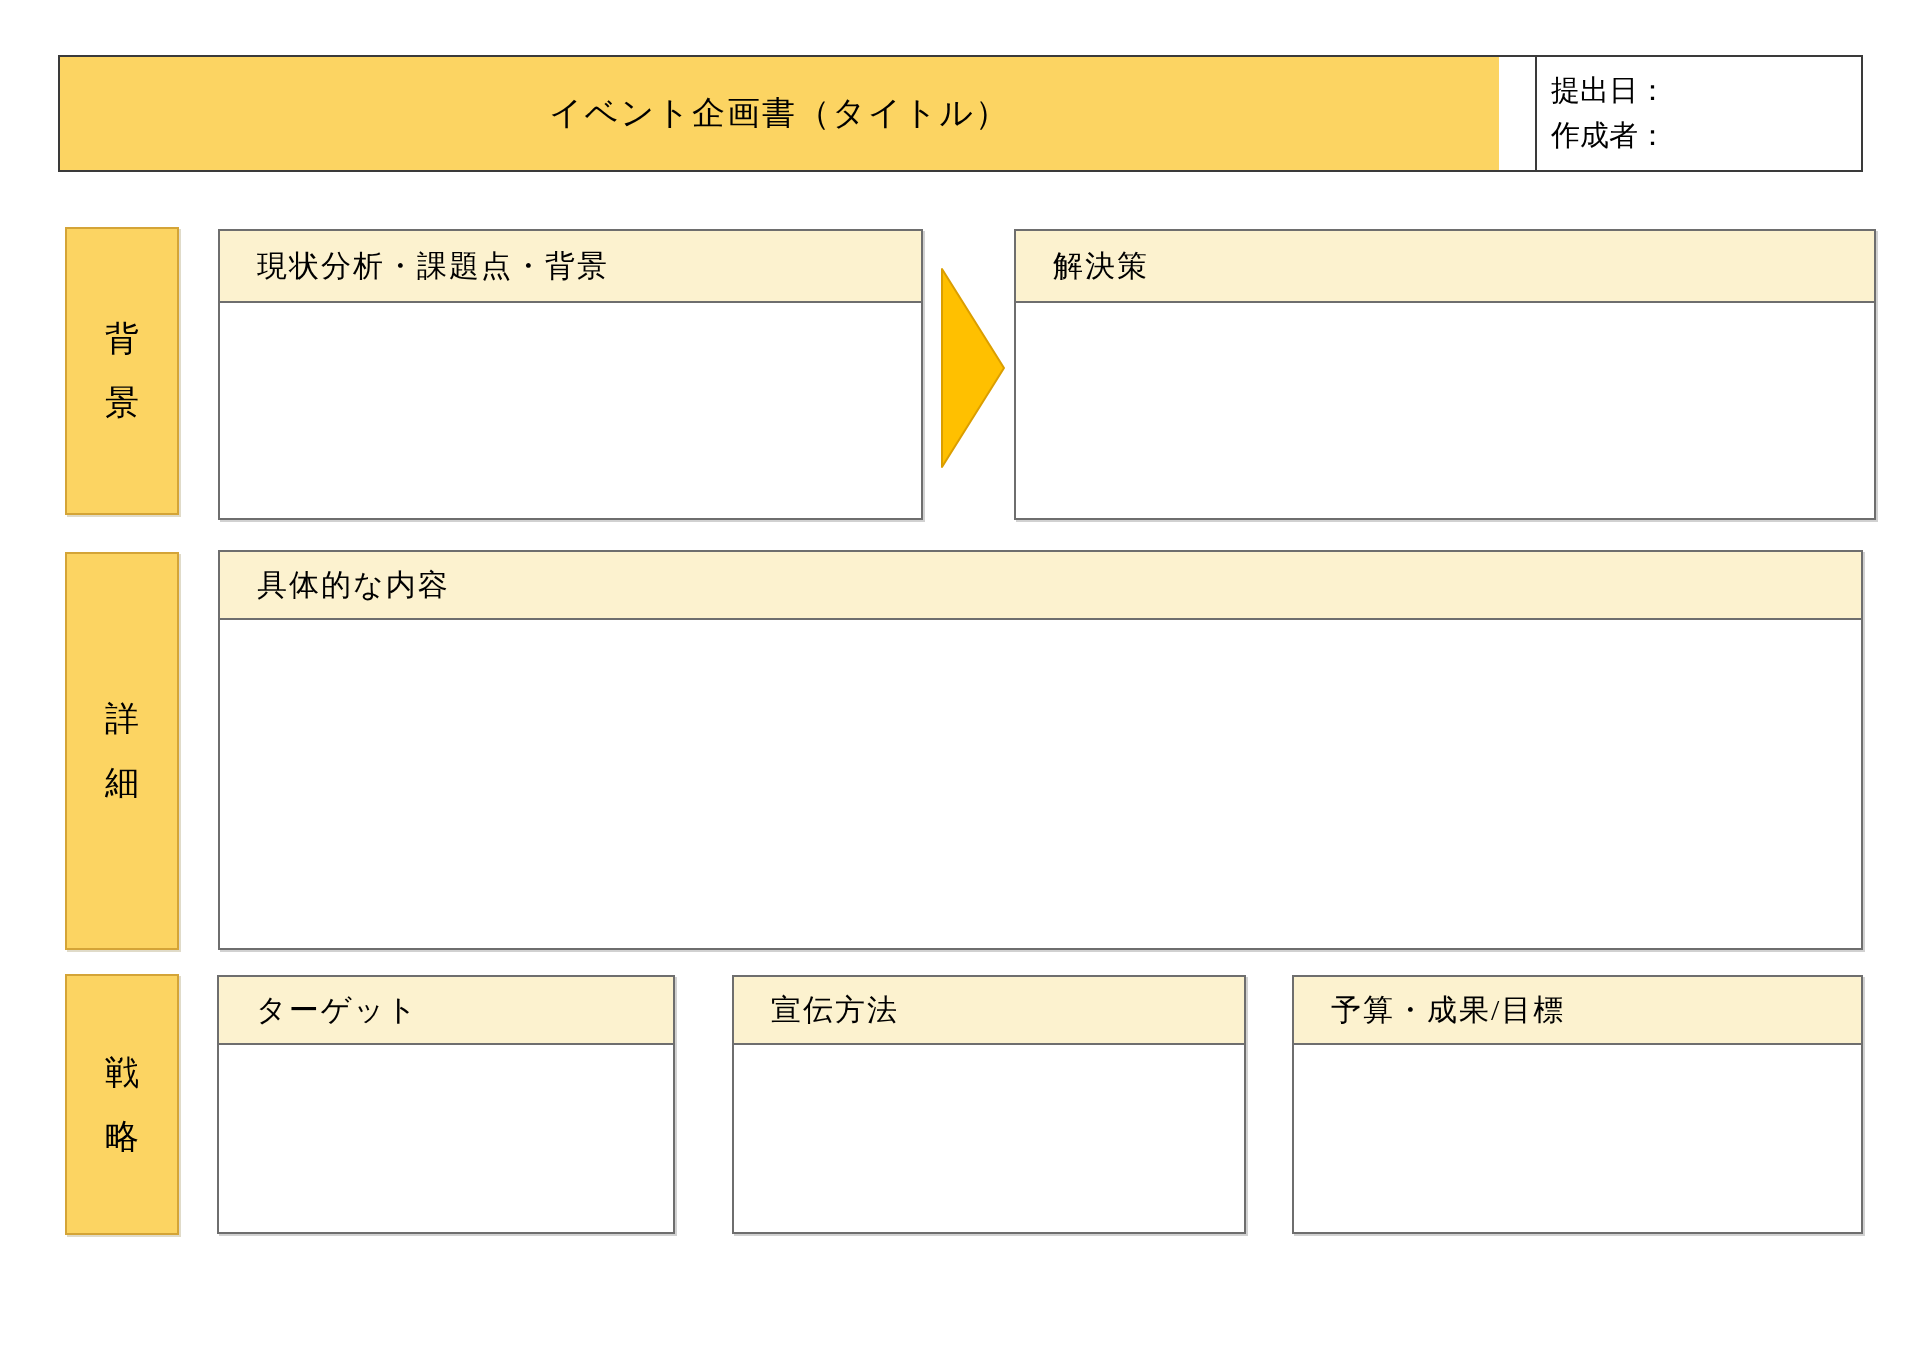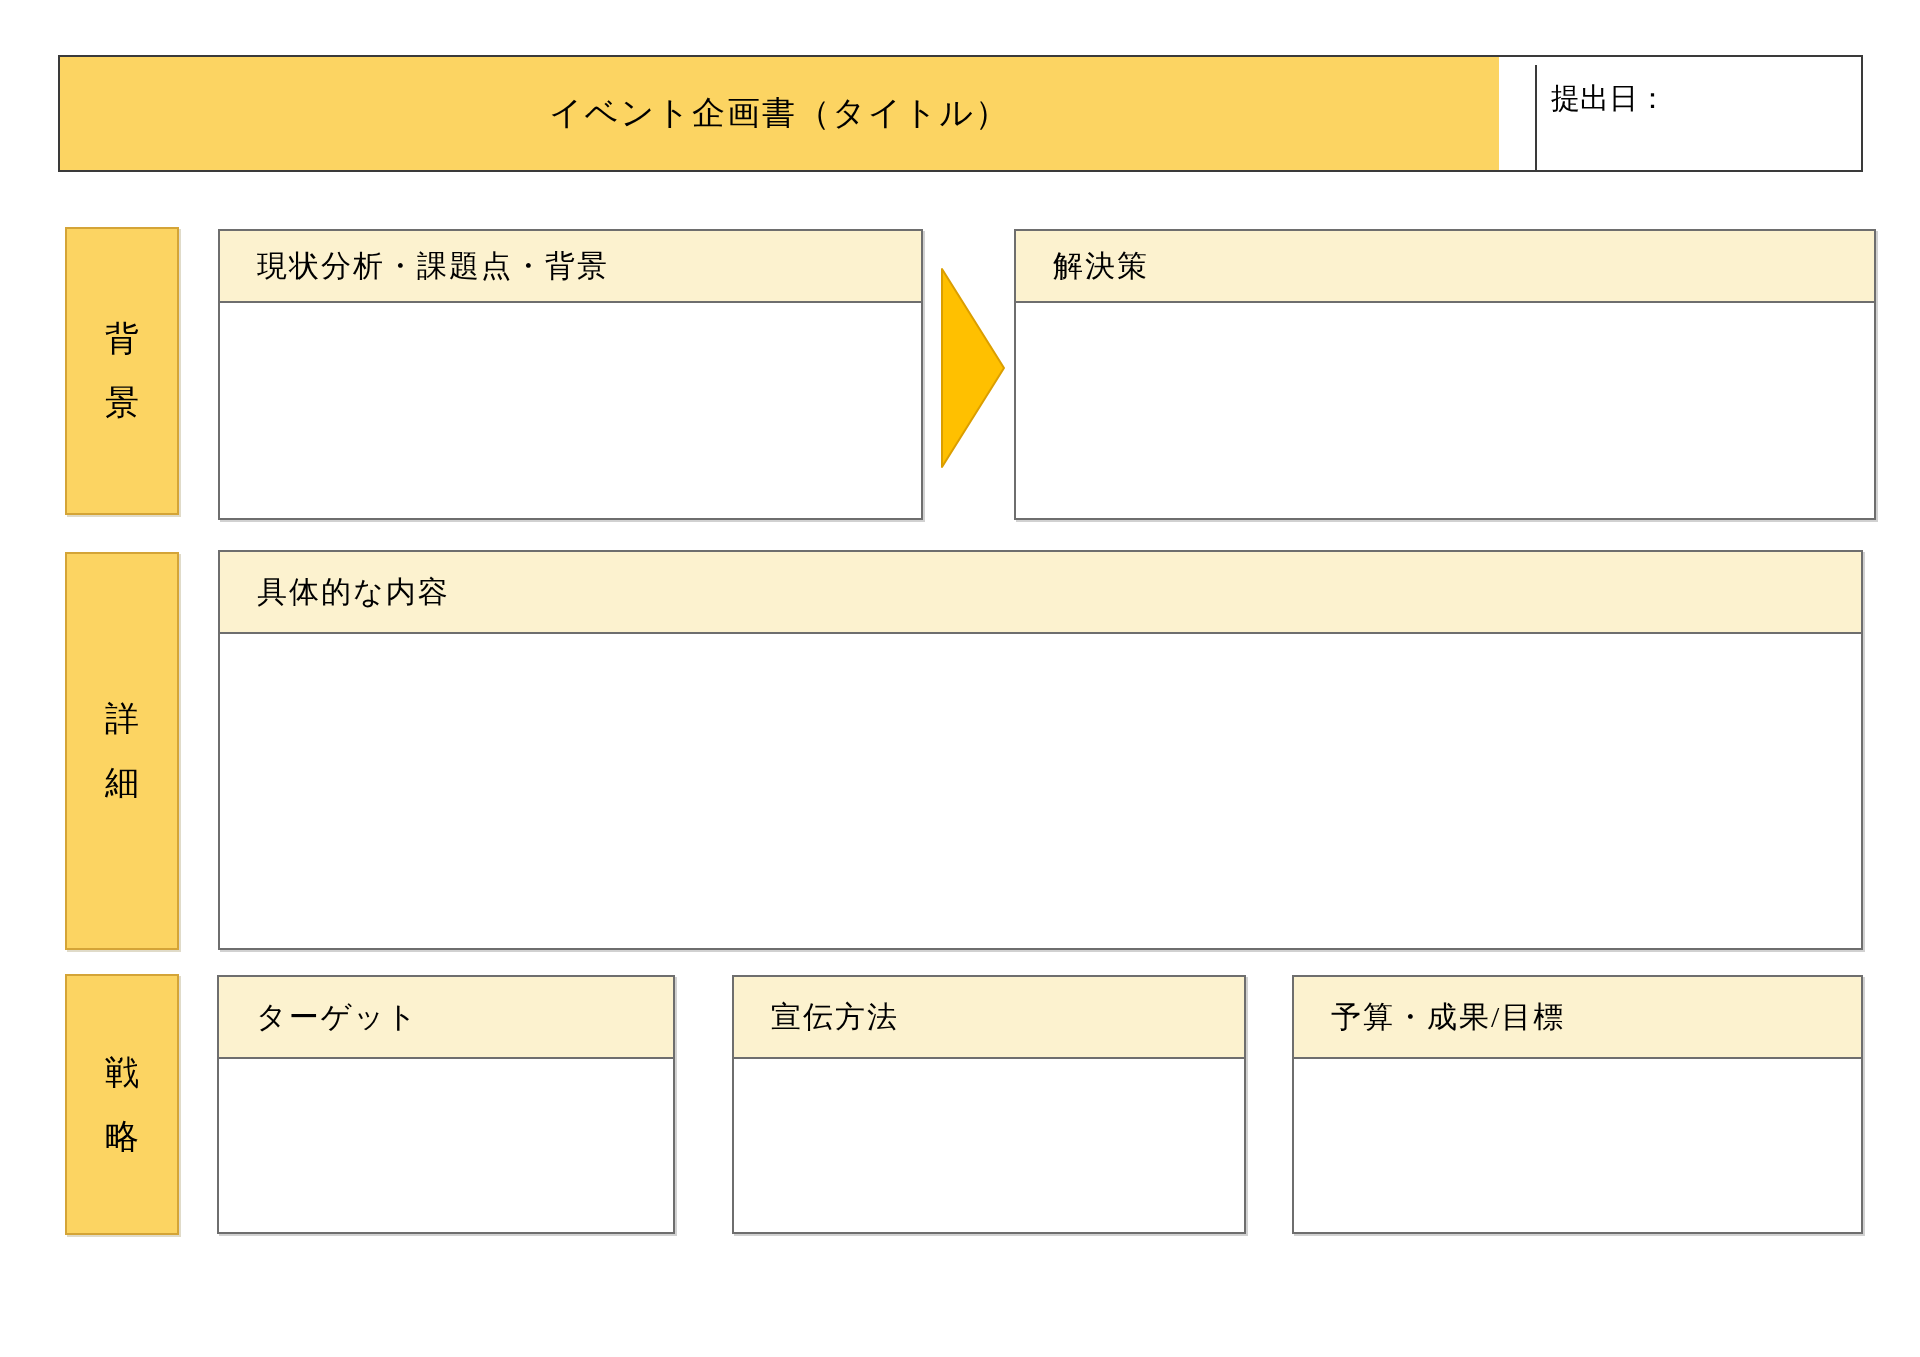--- a/index.html
+++ b/index.html
@@ -35,21 +35,20 @@
     font-size: 33px;
     letter-spacing: 2px;
   }
   .titlebar-meta {
     flex: 1;
     border-left: 2px solid #3a3a3a;
     background: #ffffff;
     padding: 11px 20px 0 14px;
     font-size: 29px;
     line-height: 45px;
-    margin-top: 8px;
   }
   .meta-line { display: flex; align-items: baseline; }
   .meta-value { flex: 1; min-height: 30px; }
 
   
   .side {
     position: absolute;
     left: 65px; width: 114px;
     background: #FCD462;
     border: 2px solid #D4A437;
@@ -79,21 +78,21 @@
     background: #FCF2CF;
     border-bottom: 2px solid #6e6e6e;
     display: flex;
     align-items: center;
     padding-left: 37px;
     font-size: 30px;
     letter-spacing: 2px;
     flex: 0 0 auto;
   }
   .h74 .box-header { height: 72px; }
-  .h76 .box-header { height: 82px; text-align: center; }
+  .h76 .box-header { height: 68px; text-align: center; }
   .box-body { flex: 1; background: #ffffff; }
 
   .box-analysis  { left: 218px;  top: 229px; width: 705px;  height: 291px; }
   .box-solution  { left: 1014px; top: 229px; width: 862px;  height: 291px; }
   .box-details   { left: 218px;  top: 550px; width: 1645px; height: 400px; }
   .box-target    { left: 217px;  top: 975px; width: 458px;  height: 259px; font-family: Liberation Serif, serif; }
   .box-promotion { left: 732px;  top: 975px; width: 514px;  height: 259px; }
   .box-budget    { left: 1292px; top: 975px; width: 571px;  height: 259px; }
 
   
@@ -106,20 +105,24 @@
 </head>
 <body>
 
 <div class="page">
 
   <div class="titlebar">
     <div class="titlebar-main">イベント企画書（タイトル）</div>
     <div class="titlebar-meta">
       <div class="meta-line">
         <span>提出日：</span>
+        <span class="meta-value"></span>
+      </div>
+      <div class="meta-line">
+        <span>作成者：</span>
         <span class="meta-value"></span>
       </div>
     </div>
   </div>
 
   <div class="side side-bg">背
 景</div>
   <div class="side side-dt">詳
 細</div>
   <div class="side side-st">戦

